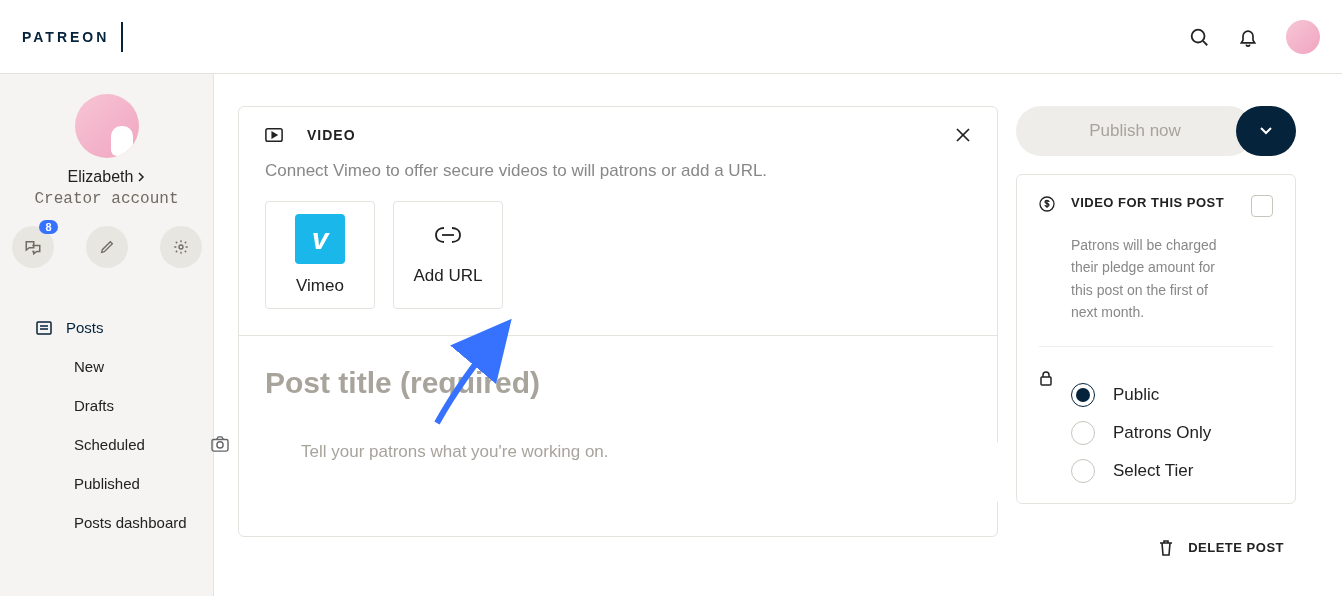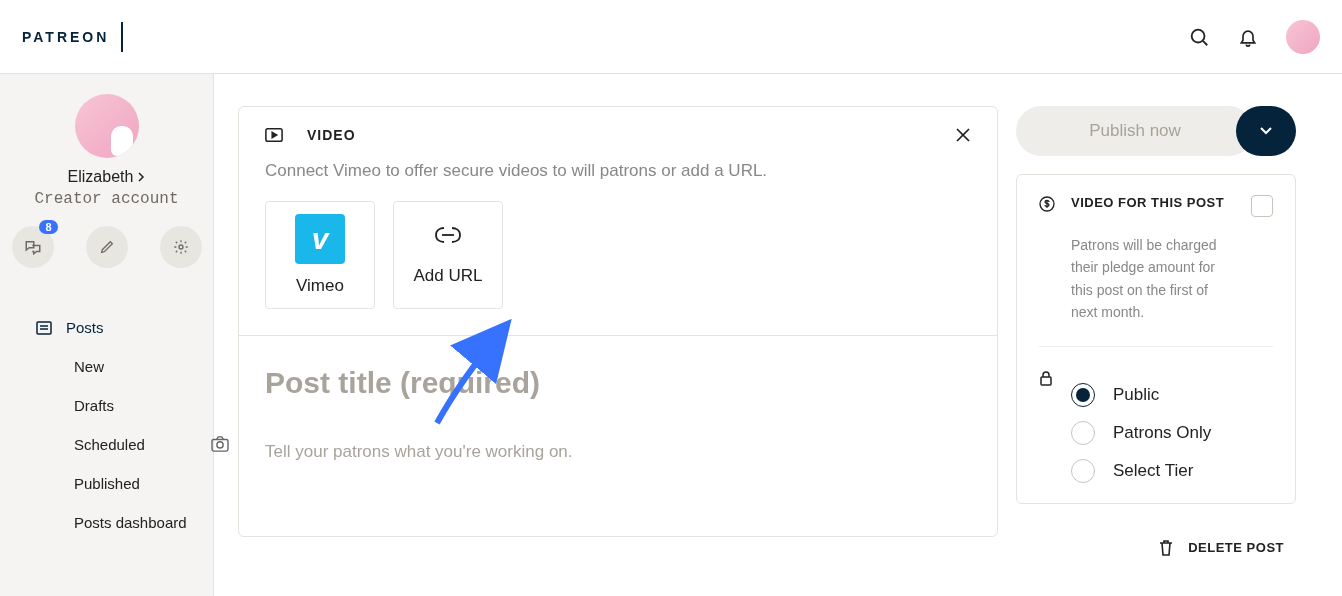--- a/index.html
+++ b/index.html
@@ -42,21 +42,21 @@
 .card-close { margin-left: auto; cursor: pointer; }
 .card-desc { padding: 18px 26px 0 26px; font-size: 17px; color: #888; }
 .connect-row { display: flex; gap: 18px; padding: 20px 26px 26px 26px; }
 .connect-box { width: 110px; height: 108px; border: 1px solid #e5e3de; border-radius: 4px; display: flex; flex-direction: column; align-items:center; justify-content:center; gap: 12px; cursor: pointer; }
 .vimeo-logo { width: 50px; height: 50px; background: #1ab7ea; border-radius: 4px; display:flex; align-items:center; justify-content:center; color:#fff; font-size:30px; font-weight:900; font-style:italic; }
 .connect-label { font-size: 17px; color: #222; }
 
 .editor-body { border-top: 1px solid #e5e3de; padding: 30px 26px; position: relative; }
 .title-input { width: 100%; border: none; outline: none; font-size: 30px; font-weight: 600; color: #15803d; }
 .title-input::placeholder { color: #a8a49c; font-weight: 600; }
-.body-input { width: 100%; border: none; outline: none; font-size: 17px; color: #222; margin-top: 42px; resize: none; }
+.body-input { width: 100%; border: none; outline: none; font-size: 17px; color: #222; margin-top: 42px; resize: none; margin-left: 36px; }
 .body-input::placeholder { color: #a8a49c; }
 .camera-gutter { position: absolute; left: -28px; top: 100px; color: #666; }
 
 
 .right-col { width: 280px; display: flex; flex-direction: column; gap: 18px; }
 .publish-row { display: flex; gap: 0; }
 .publish-btn { flex: 1; height: 50px; border-radius: 25px; background: #eeedea; color: #a8a49c; display: flex; align-items:center; justify-content:center; font-size: 17px; font-weight: 500; cursor: pointer; }
 .publish-chevron { width: 60px; height: 50px; border-radius: 25px; background: #05233b; display:flex; align-items:center; justify-content:center; cursor: pointer; margin-left: -18px; z-index: 1; }
 
 .settings-card { border: 1px solid #e5e3de; border-radius: 6px; padding: 20px 22px; background: #fff; }

